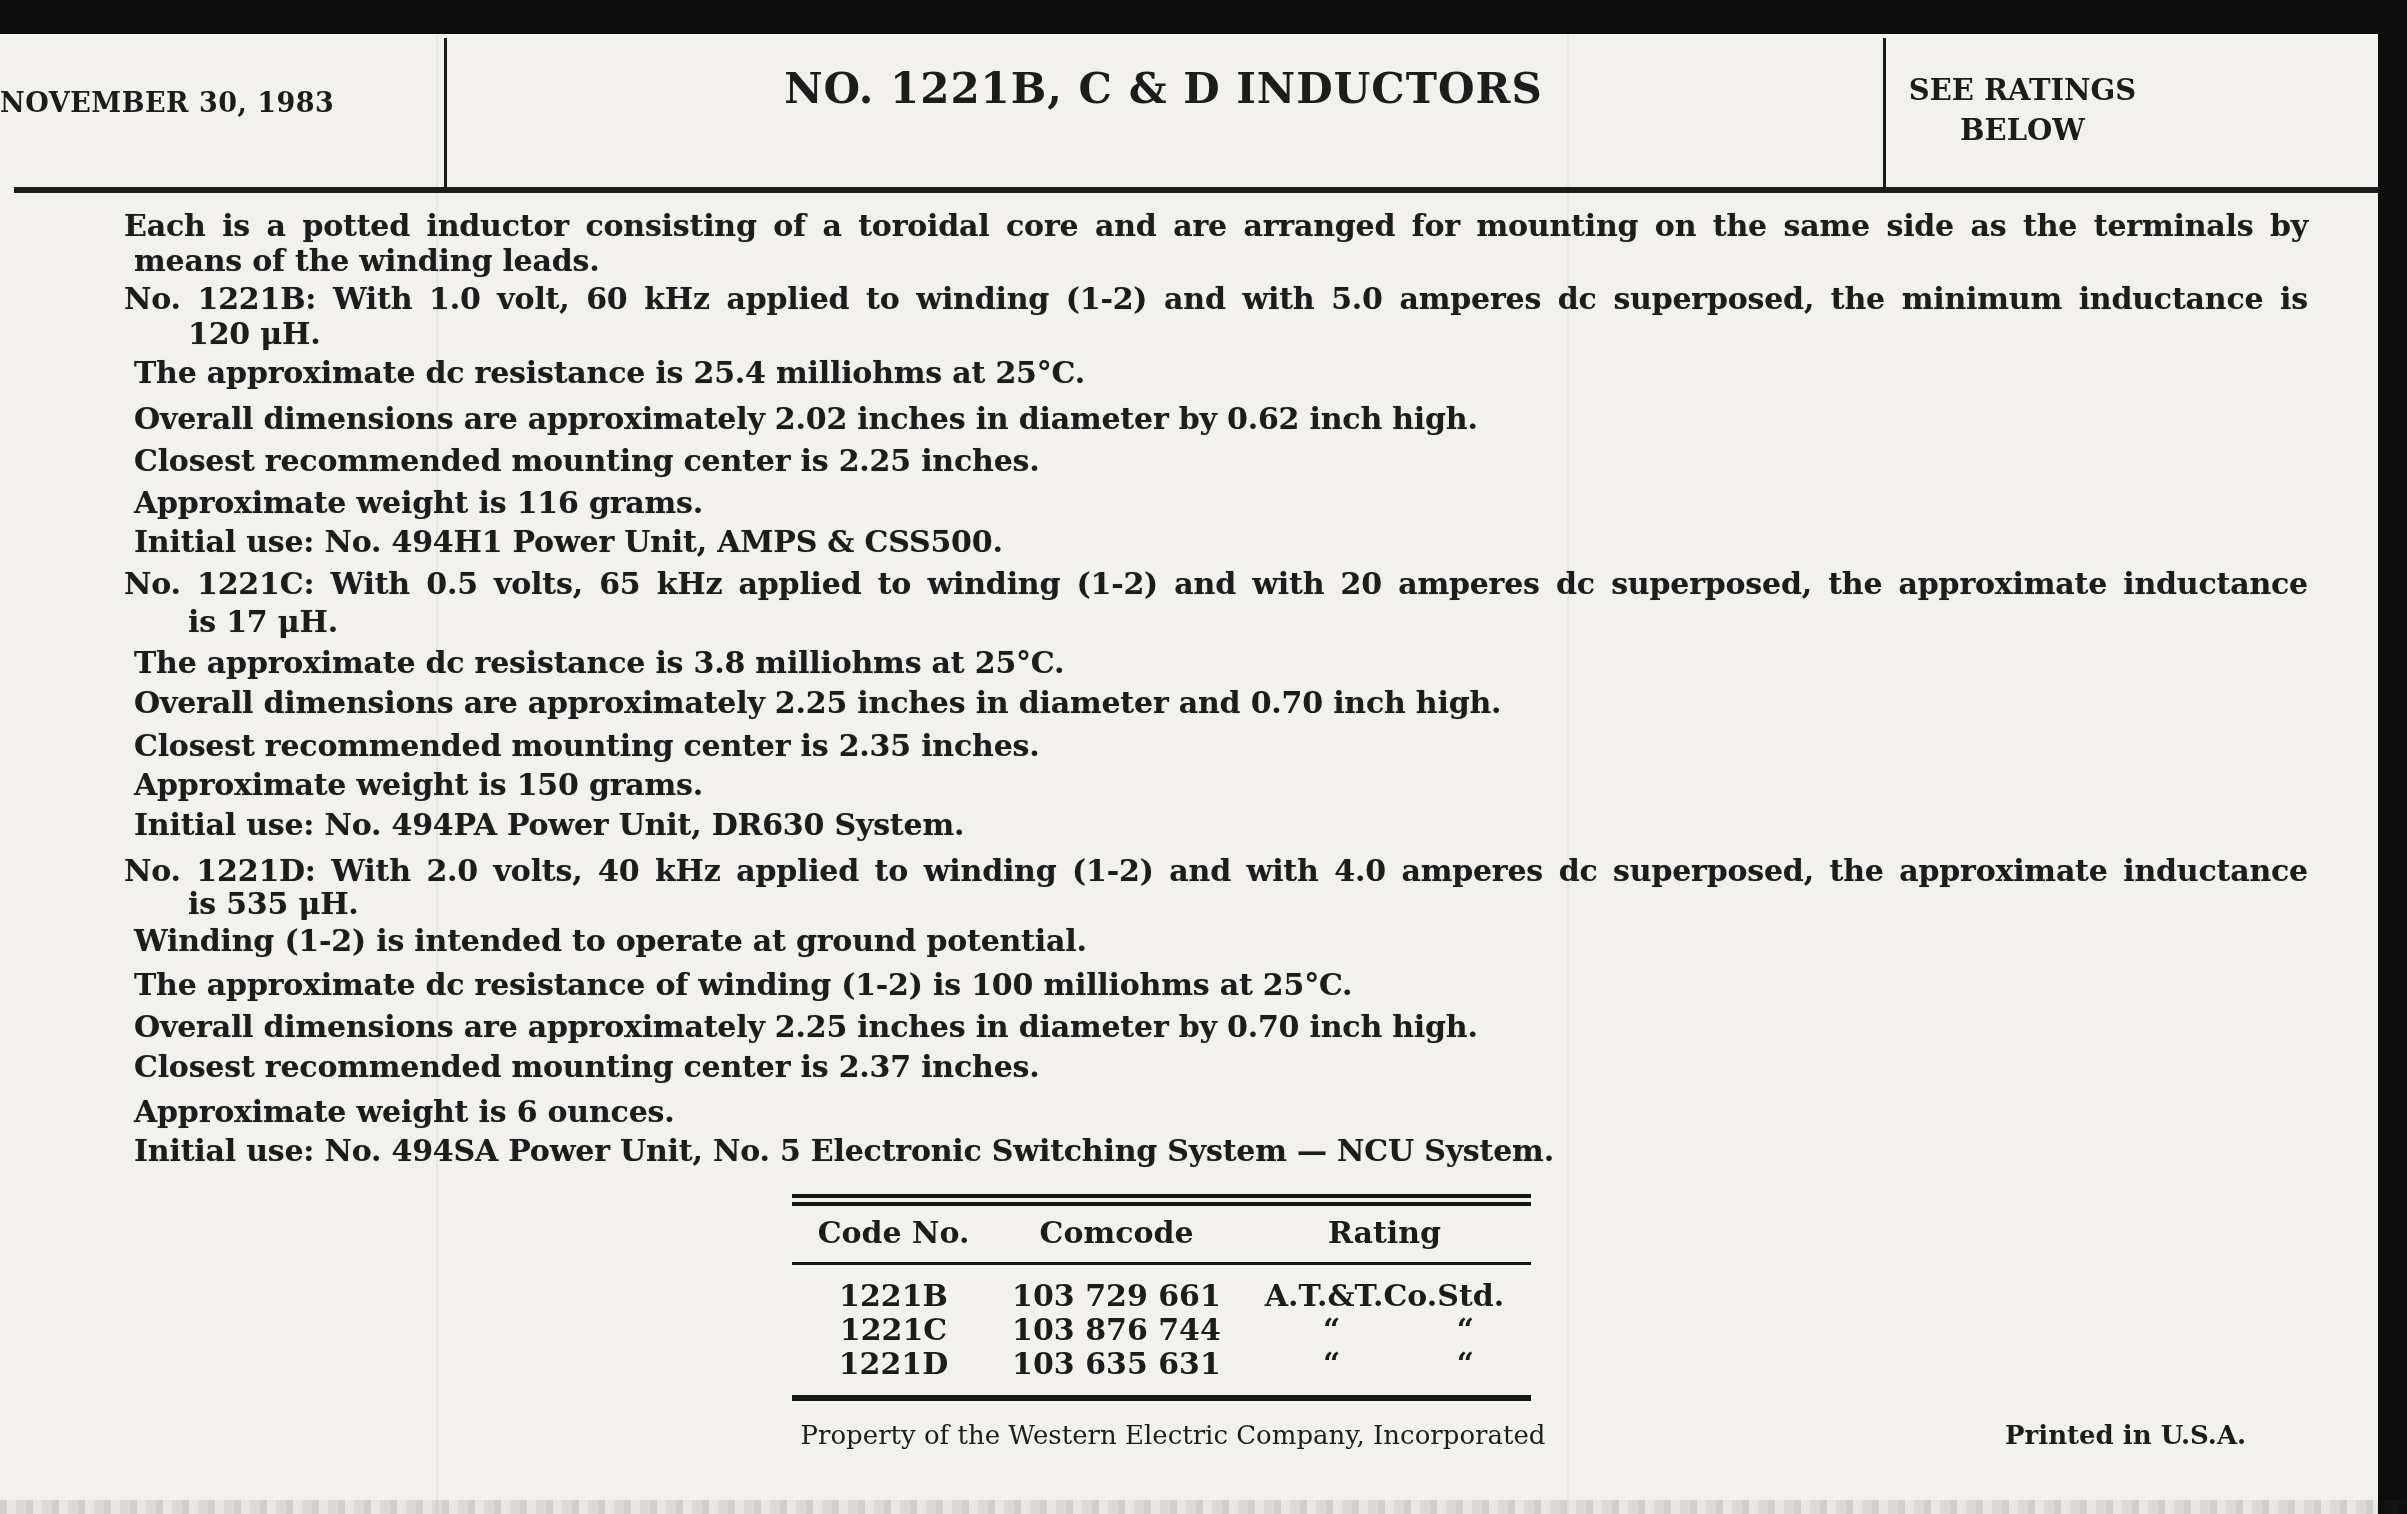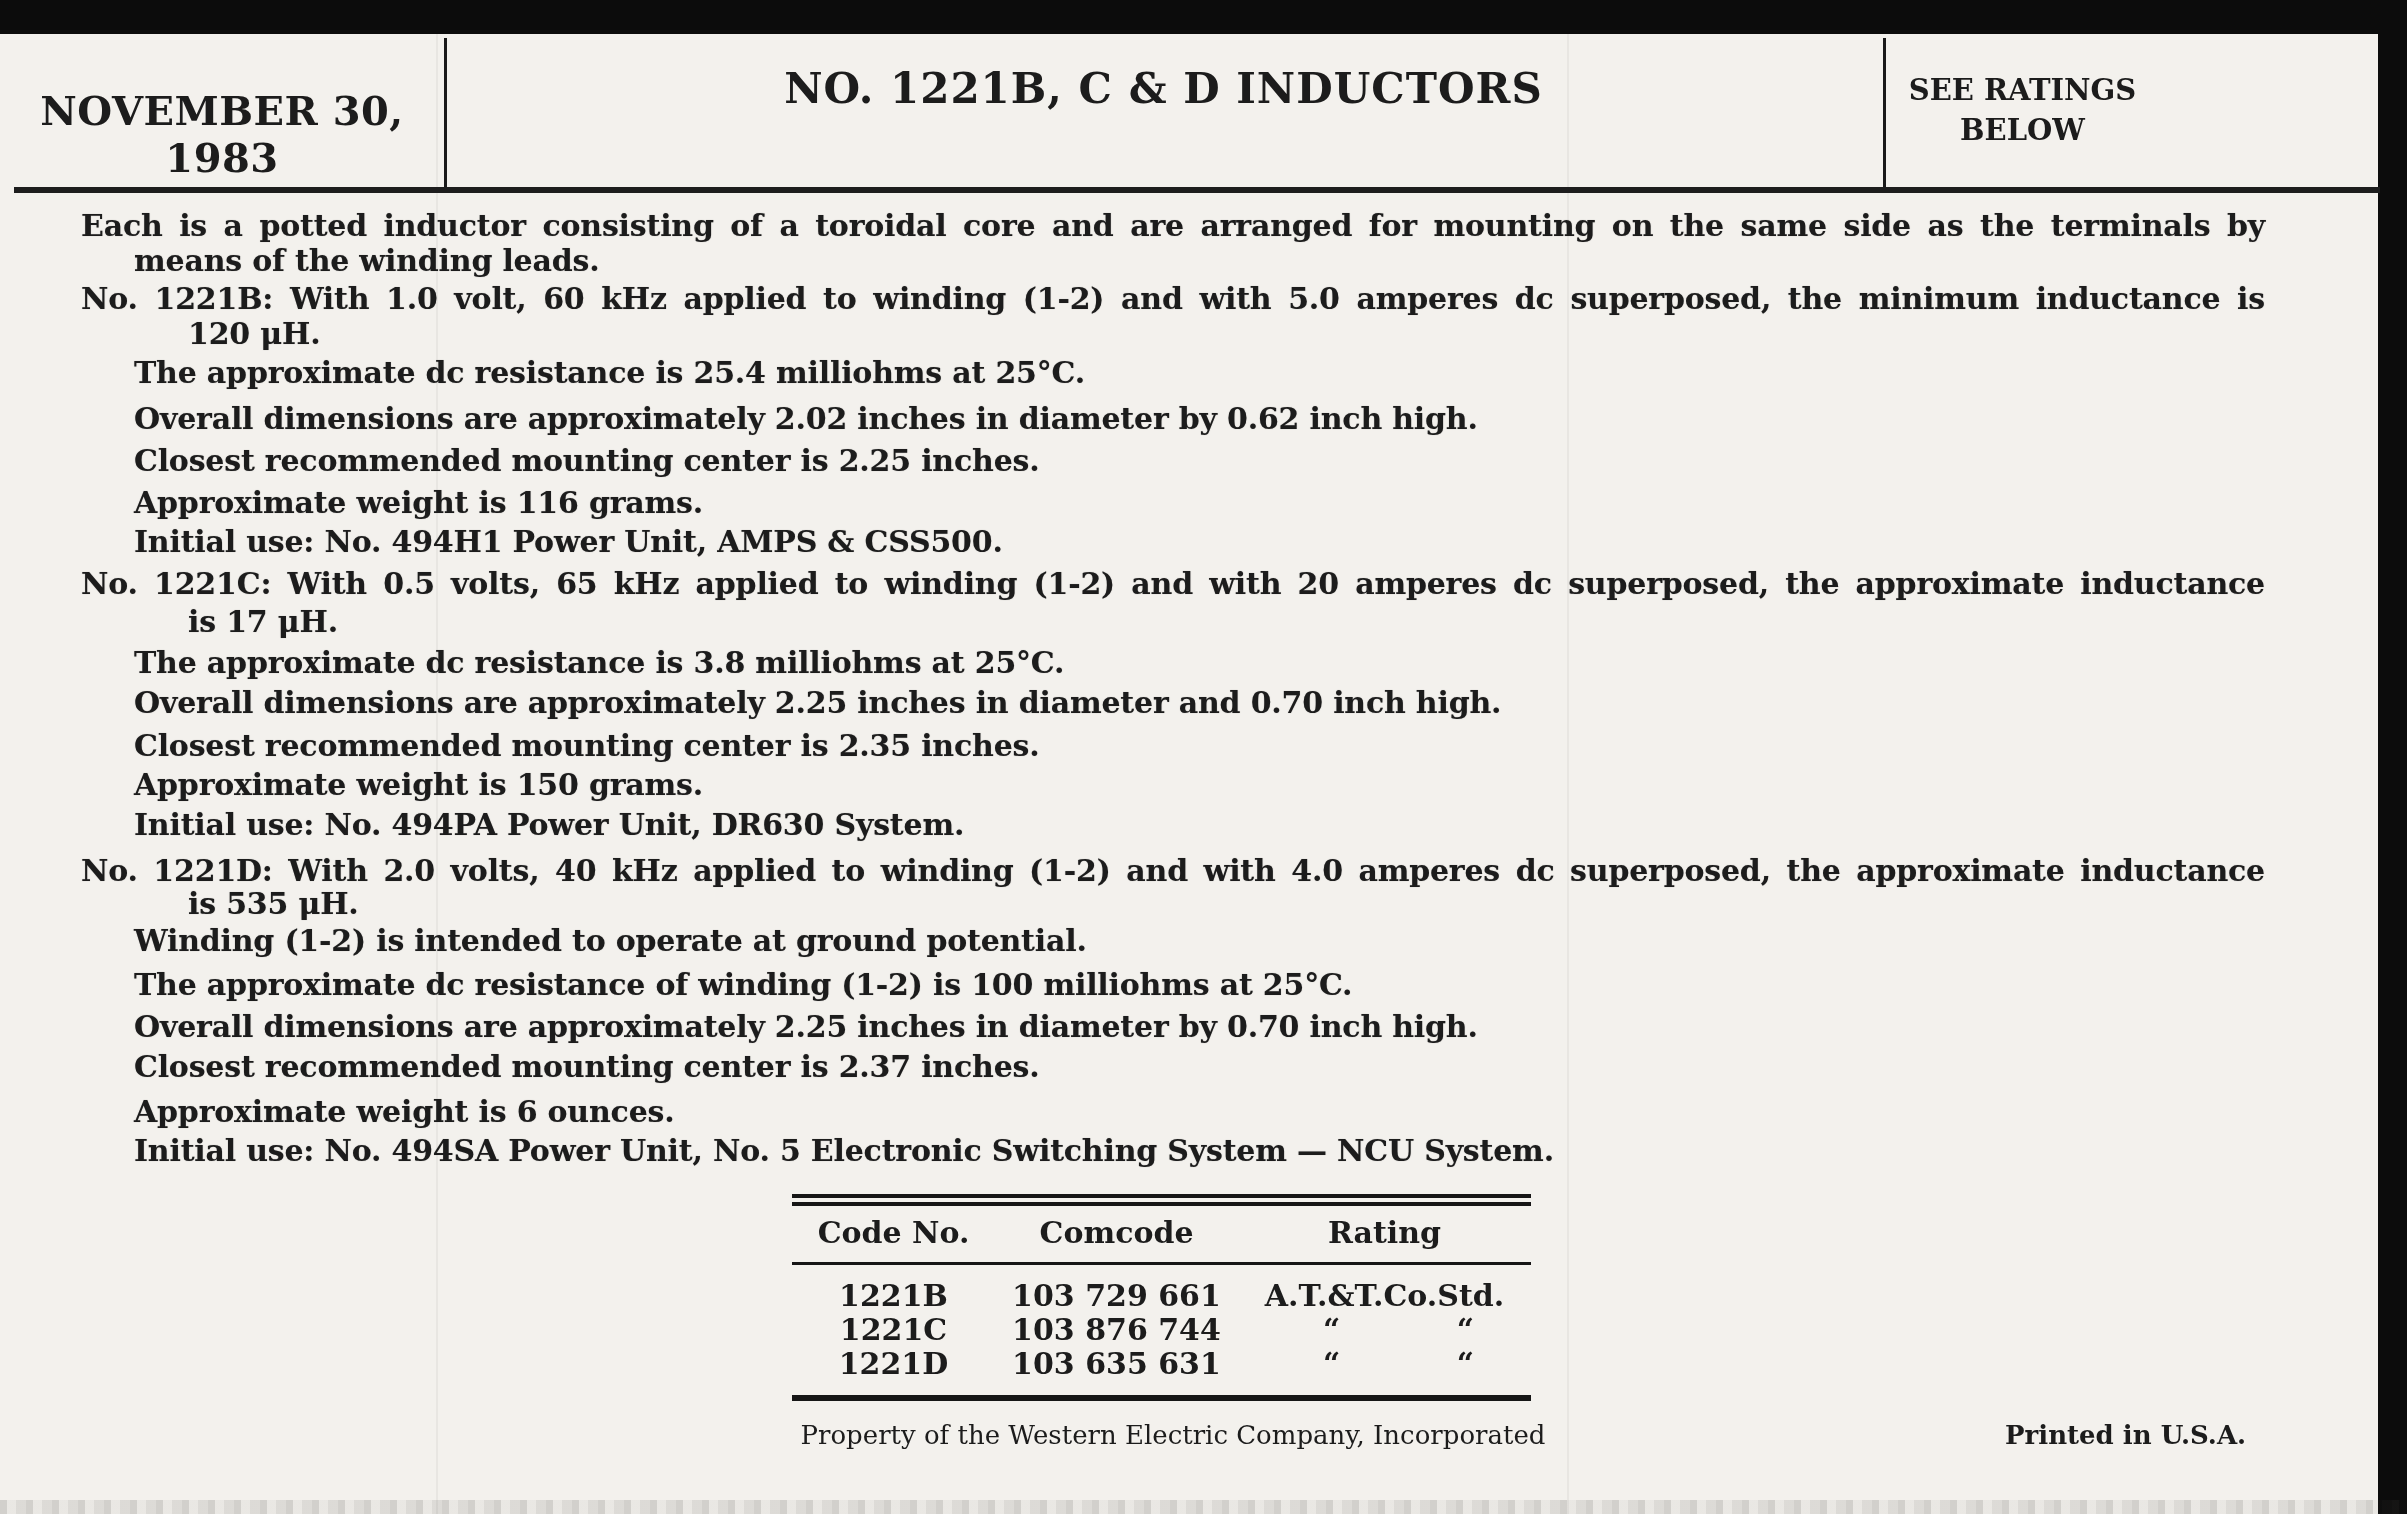--- a/index.html
+++ b/index.html
@@ -10,38 +10,38 @@
   
   .bar-top{position:absolute;top:0;left:0;width:2408px;height:34px;background:var(--bar,#0c0c0c);}
   .bar-right{position:absolute;top:0;right:0;width:30px;height:1515px;background:var(--bar,#0c0c0c);}
   .fold{position:absolute;top:34px;bottom:0;width:2px;background:rgba(0,0,0,0.045);}
   .fold.f1{left:436px;}
   .fold.f2{left:1567px;}
   .scan-edge{position:absolute;left:0;bottom:0;width:2408px;height:15px;
      background:repeating-linear-gradient(90deg, rgba(60,58,54,0.18) 0 7px, rgba(60,58,54,0.05) 7px 16px, rgba(60,58,54,0.12) 16px 26px);}
   
   .header{position:absolute;top:34px;left:0;width:2378px;height:154px;}
-  .hdr-date{position:absolute;left:0;top:53px;width:444px;text-align:center;
-            font-weight:bold;font-size:40px;letter-spacing:0.5px;}
+  .hdr-date{position:absolute;left:0;top:53px;width:444px;text-align:left;
+            font-weight:bold;font-size:27px;letter-spacing:0.5px;}
   .hdr-title{position:absolute;left:444px;top:30px;width:1439px;text-align:center;
              font-weight:bold;font-size:42px;letter-spacing:1px;}
   .hdr-ratings{position:absolute;left:1775px;top:36px;width:495px;text-align:center;
                font-weight:bold;font-size:29px;line-height:40px;}
   .vline{position:absolute;top:4px;height:150px;width:3px;background:#1a1a1a;}
   .vline.v1{left:444px;}
   .vline.v2{left:1883px;}
   .hrule{position:absolute;top:187px;left:14px;width:2366px;height:6px;background:#1d1d1d;}
   
   .ln{position:absolute;font-weight:bold;font-size:30px;line-height:36px;
       white-space:nowrap;letter-spacing:-0.2px;
       text-shadow:0 0 1px rgba(28,28,28,0.35);}
   .i0{left:81px;}
   .i1{left:134px;}
   .i2{left:188px;}
-  .just{width:2184px;white-space:normal;text-align:justify;text-align-last:justify;}
+  .just{width:2184px;white-space:normal;text-align:justify;text-align-last:justify;margin-left:43px;}
   
   .rtable{position:absolute;left:792px;top:1194px;width:739px;}
   .rule-double{height:4px;border-top:4px solid #161616;border-bottom:4px solid #161616;}
   .rule-mid{height:3px;background:#161616;}
   .rule-bottom{height:6px;background:#161616;margin-top:14px;}
   .trow{display:grid;grid-template-columns:203px 243px 293px;}
   .thead{padding:10px 0 12px 0;}
   .tcell{text-align:center;font-weight:bold;font-size:30px;line-height:34px;}
   .tbody{padding-top:14px;}
   .ditto{display:flex;justify-content:space-between;padding:0 57px 0 85px;}

